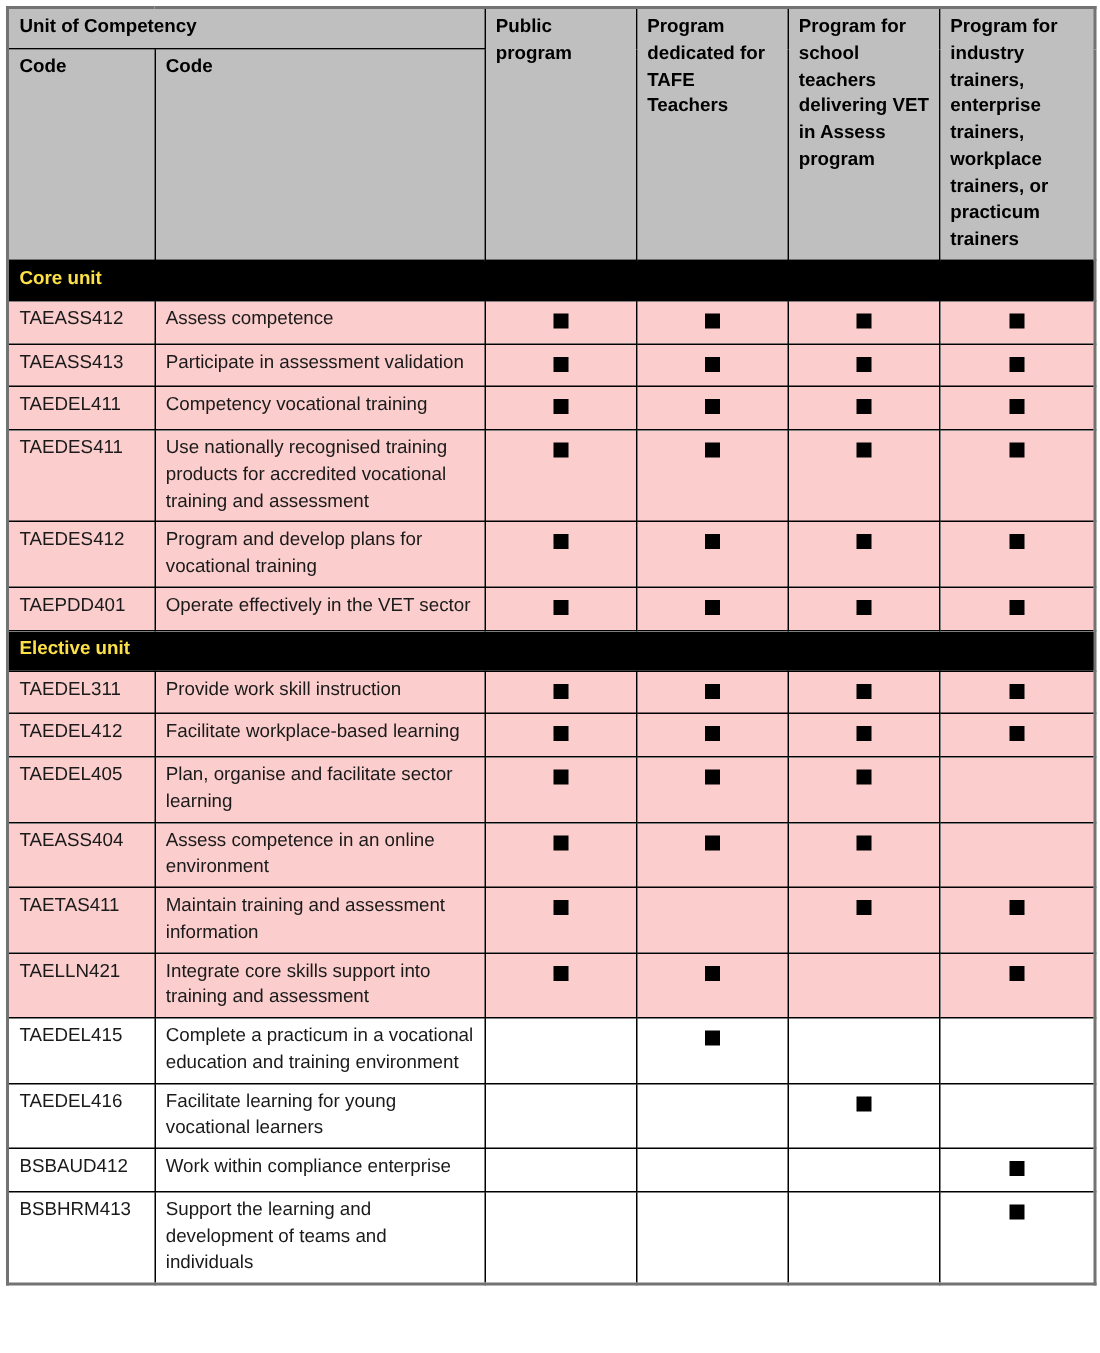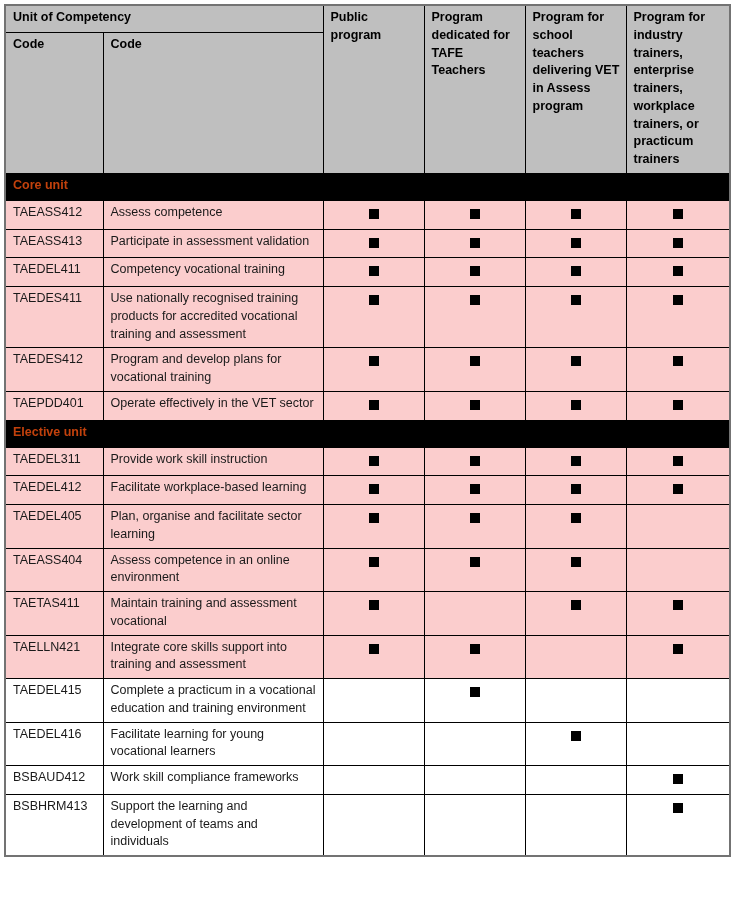--- a/index.html
+++ b/index.html
@@ -26,21 +26,21 @@
   }
   .comp-table thead th {
     background: #bfbfbf;
     text-align: left;
     font-weight: bold;
     color: #000;
   }
   tr.hrow1 th { height: 19px; }
   tr.section-row td {
     background: #000;
-    color: #c2410c;
+    color: #fde047;
     font-weight: bold;
     height: 19px;
   }
   tr.unit-row td { background: #ffffff; }
   tr.unit-row.pink td { background: #fbcdcd; }
   td.code-cell { }
   td.title-cell { }
   td.mark-cell { text-align: center; padding-top: 6px; }
   .square {
     display: inline-block;
@@ -157,21 +157,21 @@
         <tr class="unit-row pink">
           <td class="code-cell">TAEASS404</td>
           <td class="title-cell">Assess competence in an online environment</td>
           <td class="mark-cell"><span class="square"></span></td>
           <td class="mark-cell"><span class="square"></span></td>
           <td class="mark-cell"><span class="square"></span></td>
           <td class="mark-cell"></td>
         </tr>
         <tr class="unit-row pink">
           <td class="code-cell">TAETAS411</td>
-          <td class="title-cell">Maintain training and assessment vocational</td>
+          <td class="title-cell">Maintain training and assessment information</td>
           <td class="mark-cell"><span class="square"></span></td>
           <td class="mark-cell"></td>
           <td class="mark-cell"><span class="square"></span></td>
           <td class="mark-cell"><span class="square"></span></td>
         </tr>
         <tr class="unit-row pink">
           <td class="code-cell">TAELLN421</td>
           <td class="title-cell">Integrate core skills support into training and assessment</td>
           <td class="mark-cell"><span class="square"></span></td>
           <td class="mark-cell"><span class="square"></span></td>
@@ -189,21 +189,21 @@
         <tr class="unit-row">
           <td class="code-cell">TAEDEL416</td>
           <td class="title-cell">Facilitate learning for young vocational learners</td>
           <td class="mark-cell"></td>
           <td class="mark-cell"></td>
           <td class="mark-cell"><span class="square"></span></td>
           <td class="mark-cell"></td>
         </tr>
         <tr class="unit-row">
           <td class="code-cell">BSBAUD412</td>
-          <td class="title-cell">Work skill compliance frameworks</td>
+          <td class="title-cell">Work within compliance enterprise</td>
           <td class="mark-cell"></td>
           <td class="mark-cell"></td>
           <td class="mark-cell"></td>
           <td class="mark-cell"><span class="square"></span></td>
         </tr>
         <tr class="unit-row">
           <td class="code-cell">BSBHRM413</td>
           <td class="title-cell">Support the learning and development of teams and individuals</td>
           <td class="mark-cell"></td>
           <td class="mark-cell"></td>

